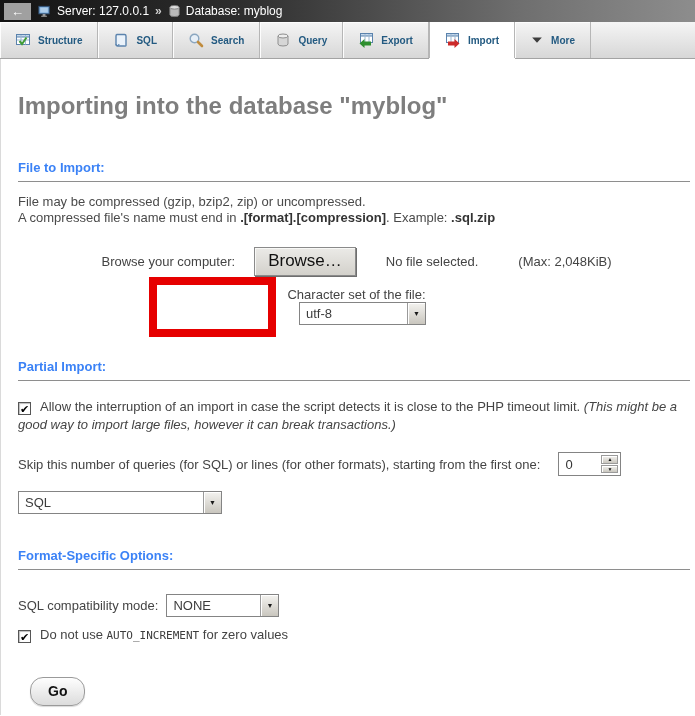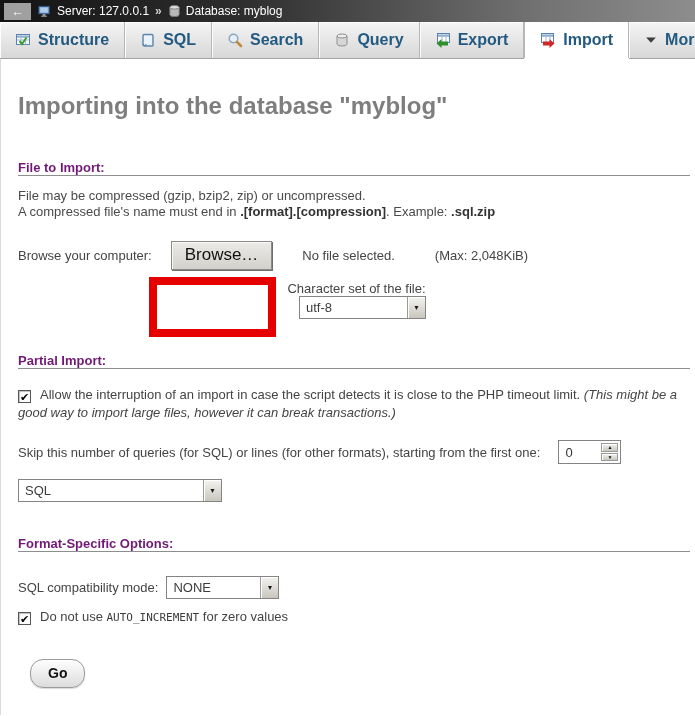--- a/index.html
+++ b/index.html
@@ -7,38 +7,38 @@
 
   
   .topbar { height:22px; background:linear-gradient(to right,#141414 0%,#2e2e2e 35%,#6f6f6f 75%,#8d8d8d 100%); display:flex; align-items:center; color:#fff; font-size:12px; gap:6px; padding:0 4px; }
   .back-btn { width:27px; height:17px; background:#a0a0a0; color:#fdfdfd; display:flex; align-items:center; justify-content:center; font-size:13px; line-height:1; cursor:pointer; }
   .crumb { display:flex; align-items:center; gap:5px; }
   .crumb-sep { color:#cfcfcf; font-weight:bold; }
   .crumb a { color:#fff; text-decoration:none; }
 
   
   .tabstrip { height:37px; background:linear-gradient(#f5f5f5,#d7d7d7); border-bottom:1px solid #a3a3a3; display:flex; }
-  .tab { display:flex; align-items:center; gap:7px; padding:0 15px; border-right:1px solid #b6b6b6; box-shadow:inset 1px 1px 0 #fdfdfd; color:#235a81; font-weight:bold; font-size:16px; cursor:pointer; }
+  .tab { display:flex; align-items:center; gap:7px; padding:0 15px; border-right:1px solid #b6b6b6; box-shadow:inset 1px 1px 0 #fdfdfd; color:#235a81; font-weight:bold; font-size:10px; cursor:pointer; }
   .tab.active { background:#fff; box-shadow:0 2px 0 #fff; border-left:1px solid #b6b6b6; }
   .tab svg { display:block; }
   .tabfill { flex:1; }
 
   
   .content { border-left:1px solid #dadada; min-height:656px; padding-left:17px; position:relative; }
   .page-title { padding-top:33px; font-size:24px; color:#7e7e7e; letter-spacing:0; }
 
-  .section-heading { margin-top:40px; margin-right:5px; border-bottom:1px solid #8e8e8e; font-weight:bold; color:#701a75; font-size:13px; }
+  .section-heading { margin-top:40px; margin-right:5px; padding-bottom:6px; border-bottom:1px solid #8e8e8e; font-weight:bold; color:#3b82f6; font-size:13px; }
   .sh2 { margin-top:34px; }
 
   p.note { margin-top:12px; line-height:16px; color:#4a4a4a; }
   .b { font-weight:bold; color:#333; }
   .it { font-style:italic; }
 
   .row { display:flex; align-items:center; }
-  .browse-row { margin-top:21px; }
+  .browse-row { margin-top:21px;justify-content:center; }
   .charset-row { margin-top:11px;flex-direction:column; }
 
   .btn-classic { margin-left:19px; padding:3px 13px 4px; background:linear-gradient(#ebeae7,#d3d1cb); border:1px solid #8a8a8a; box-shadow:1px 1px 0 #6e6e6e, inset 1px 1px 0 #f8f8f6; color:#111; font-size:17px; cursor:pointer; }
   .nofile { margin-left:30px; }
   .maxsize { margin-left:40px; }
 
   .select { display:inline-flex; align-items:stretch; height:23px; border:1px solid #848484; background:#fff; cursor:pointer; }
   .select .val { flex:1; display:flex; align-items:center; padding-left:6px; color:#3c3c3c; }
   .select .arrow { width:18px; border-left:1px solid #9a9a9a; background:linear-gradient(#f4f3f0,#c9c6be); display:flex; align-items:center; justify-content:center; font-size:7px; color:#1a1a1a; box-shadow:inset 1px 1px 0 #fff; }
   .sel-charset { width:127px; margin-left:12px; }

